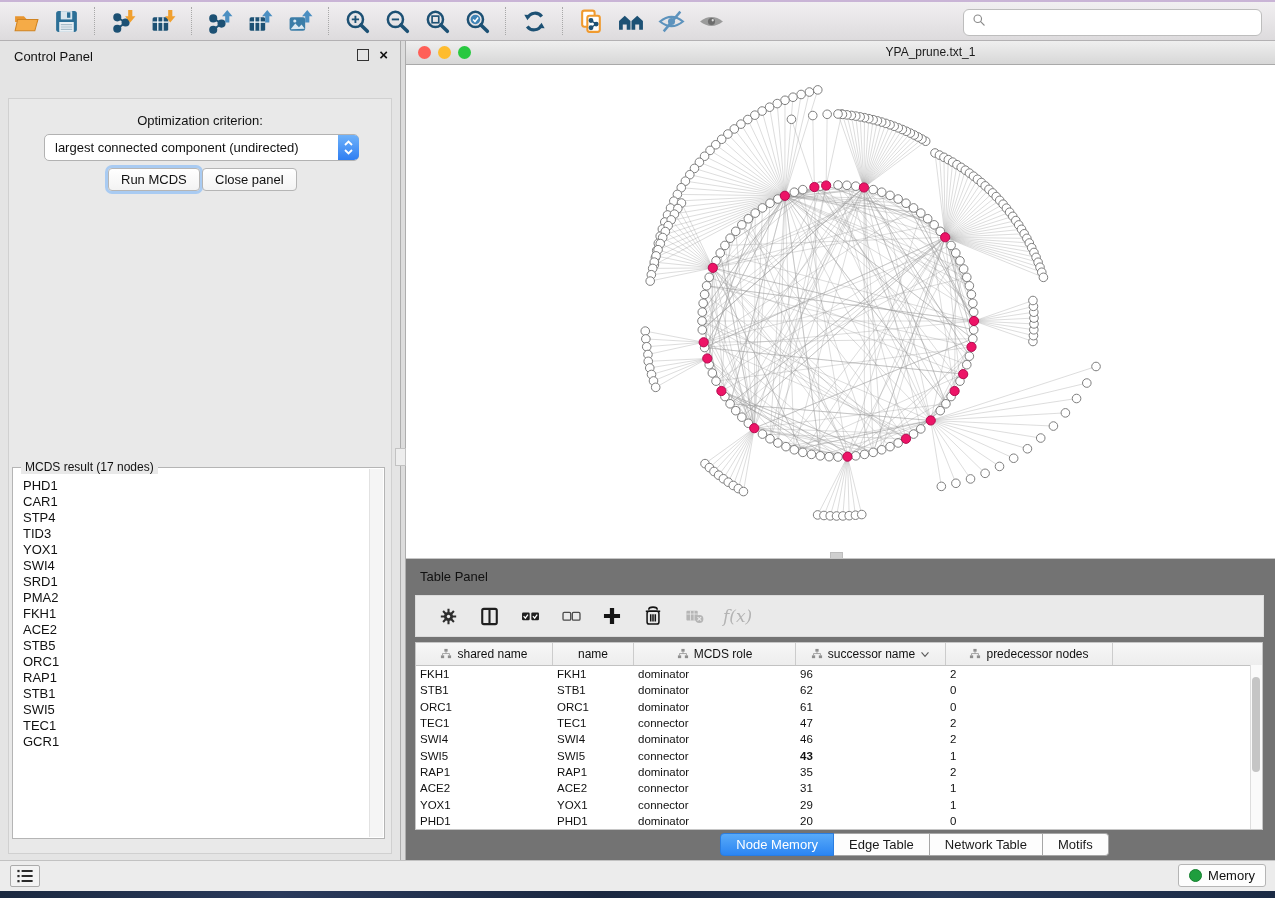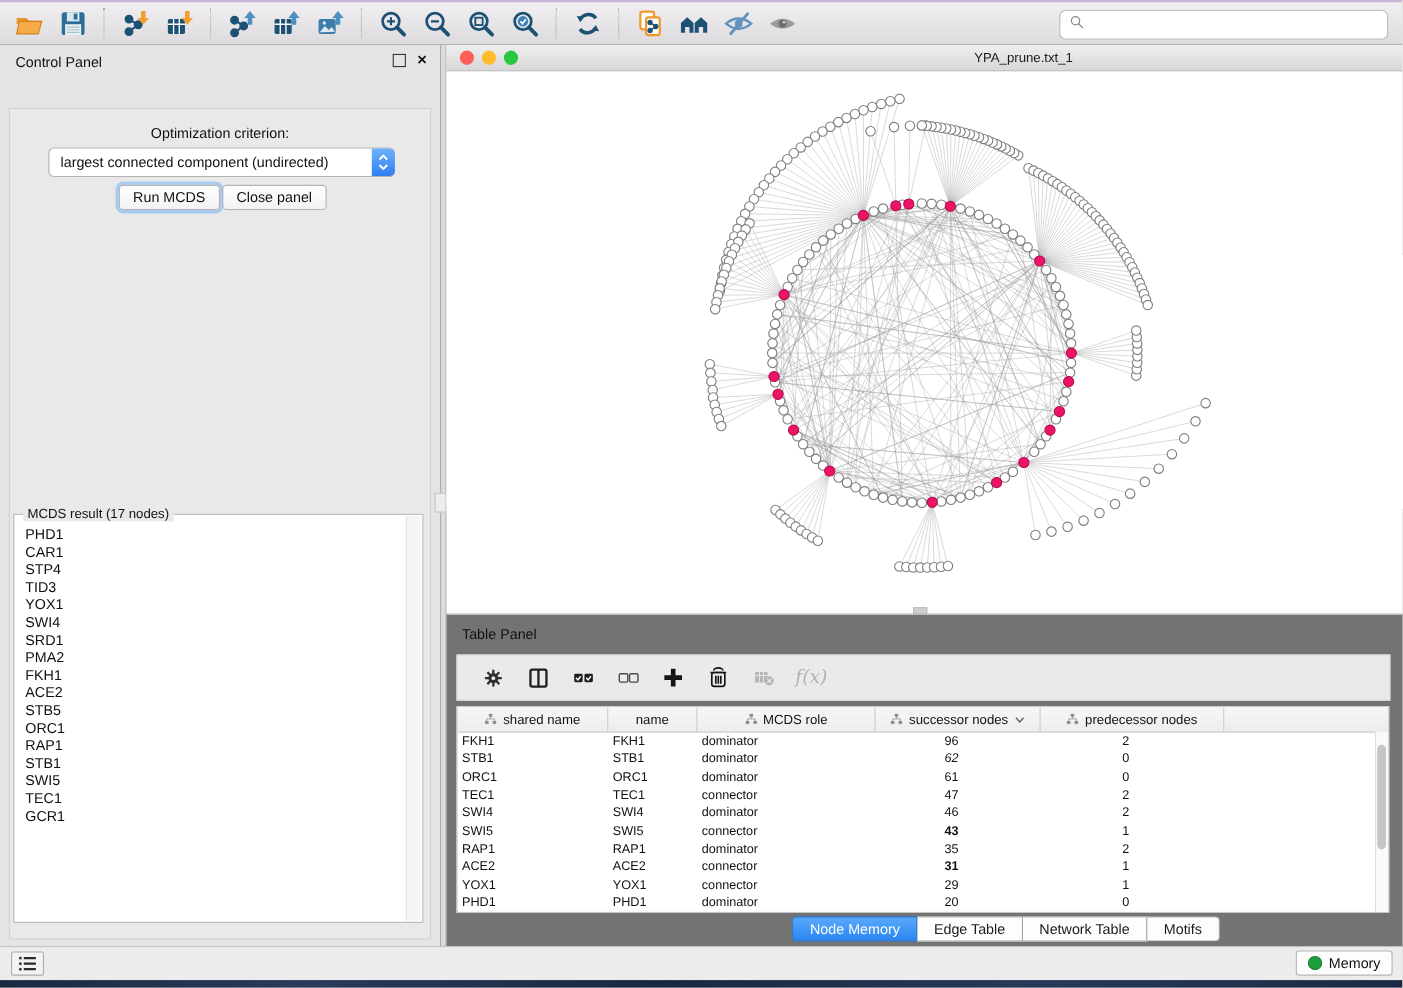--- a/index.html
+++ b/index.html
@@ -66,21 +66,21 @@
      border:1px solid #dcdcdc;display:flex;align-items:center;gap:17px;padding-left:20px;box-sizing:border-box}
   .tp-ic{display:flex;align-items:center;justify-content:center;width:24px;height:24px;background:transparent;border:none;padding:0}
   #fx-label{font-size:17px;font-family:"DejaVu Serif",serif;font-style:italic;color:#b3b3b3}
   #node-table{left:9px;top:83px;width:846px;height:186px;background:#fff;border:1px solid #c6c6c6;overflow:hidden}
   #tbl-header{display:flex;height:22px;background:linear-gradient(#f7f7f7,#ededed);
      border-bottom:1px solid #c2c2c2;font-size:12px;color:#111}
   .hcell{display:flex;align-items:center;justify-content:center;gap:5px;border-right:1px solid #cccccc;
      box-sizing:border-box;height:22px;white-space:nowrap}
   .trow{display:flex;height:16.3px;font-size:11.5px;color:#111;align-items:center}
   .tcell{box-sizing:border-box;white-space:nowrap;overflow:hidden;padding:0 4px}
-  .tcell.num{text-align:center;padding-right:16px}
+  .tcell.num{text-align:left;padding-right:16px}
   #tbl-scroll{position:absolute;right:0;top:22px;bottom:0;width:11px;background:#fafafa;border-left:1px solid #ddd}
   #tbl-thumb{position:absolute;left:1px;top:12px;width:8px;height:95px;background:#c5c5c5;border-radius:4px}
   #tbl-tabs{left:0;right:0;top:274px}
   
   #status-bar{left:0;top:860px;width:1275px;height:30px;background:#ececec;border-top:1px solid #c2c2c2}
   #list-btn{left:10px;top:4px;width:30px;height:22px;background:#f3f3f3;border:1px solid #ababab;border-radius:2px;
      display:flex;align-items:center;justify-content:center;padding:0}
   #memory-btn{right:9px;top:3px;height:23px;background:#fdfdfd;border:1px solid #b5b5b5;border-radius:3px;
      display:flex;align-items:center;gap:6px;padding:0 10px;font-size:13px;color:#111}
   #memory-dot{width:11px;height:11px;border-radius:50%;background:#1f9e3e;border:1px solid #15802f}
@@ -1051,21 +1051,21 @@
           </div>
           <div class="hcell" style="width: 150px;">
             <svg width="12" height="12" viewBox="0 0 26 26">
               <g fill="#8e8e8e">
                 <rect x="9.5" y="2" width="7" height="6"></rect>
                 <rect x="2" y="16" width="7" height="6"></rect>
                 <rect x="17" y="16" width="7" height="6"></rect>
               </g>
               <path d="M13 8 v4 M5.5 16 v-4 h15 v4" stroke="#8e8e8e" stroke-width="1.6" fill="none"></path>
             </svg>
-            <span>successor nodes</span>
+            <span>successor name</span>
             <svg width="10" height="10" viewBox="0 0 26 26">
               <polyline points="4,9 13,19 22,9" fill="none" stroke="#5a5a5a" stroke-width="3"></polyline>
             </svg>
           </div>
           <div class="hcell" style="width: 167px;">
             <svg width="12" height="12" viewBox="0 0 26 26">
               <g fill="#8e8e8e">
                 <rect x="9.5" y="2" width="7" height="6"></rect>
                 <rect x="2" y="16" width="7" height="6"></rect>
                 <rect x="17" y="16" width="7" height="6"></rect>
@@ -1081,21 +1081,21 @@
             <div class="tcell" style="width: 137px;">FKH1</div>
             <div class="tcell" style="width: 81px;">FKH1</div>
             <div class="tcell" style="width: 162px;">dominator</div>
             <div class="tcell num" style="width: 150px;">96</div>
             <div class="tcell num" style="width: 167px;">2</div>
           </div>
           <div class="trow">
             <div class="tcell" style="width: 137px;">STB1</div>
             <div class="tcell" style="width: 81px;">STB1</div>
             <div class="tcell" style="width: 162px;">dominator</div>
-            <div class="tcell num" style="width: 150px; font-style: italic;">62</div>
+            <div class="tcell num" style="width: 150px;">62</div>
             <div class="tcell num" style="width: 167px;">0</div>
           </div>
           <div class="trow">
             <div class="tcell" style="width: 137px;">ORC1</div>
             <div class="tcell" style="width: 81px;">ORC1</div>
             <div class="tcell" style="width: 162px;">dominator</div>
             <div class="tcell num" style="width: 150px;">61</div>
             <div class="tcell num" style="width: 167px;">0</div>
           </div>
           <div class="trow">
@@ -1123,21 +1123,21 @@
             <div class="tcell" style="width: 137px;">RAP1</div>
             <div class="tcell" style="width: 81px;">RAP1</div>
             <div class="tcell" style="width: 162px;">dominator</div>
             <div class="tcell num" style="width: 150px;">35</div>
             <div class="tcell num" style="width: 167px;">2</div>
           </div>
           <div class="trow">
             <div class="tcell" style="width: 137px;">ACE2</div>
             <div class="tcell" style="width: 81px;">ACE2</div>
             <div class="tcell" style="width: 162px;">connector</div>
-            <div class="tcell num" style="width: 150px; font-weight: bold;">31</div>
+            <div class="tcell num" style="width: 150px;">31</div>
             <div class="tcell num" style="width: 167px;">1</div>
           </div>
           <div class="trow">
             <div class="tcell" style="width: 137px;">YOX1</div>
             <div class="tcell" style="width: 81px;">YOX1</div>
             <div class="tcell" style="width: 162px;">connector</div>
             <div class="tcell num" style="width: 150px;">29</div>
             <div class="tcell num" style="width: 167px;">1</div>
           </div>
           <div class="trow">

